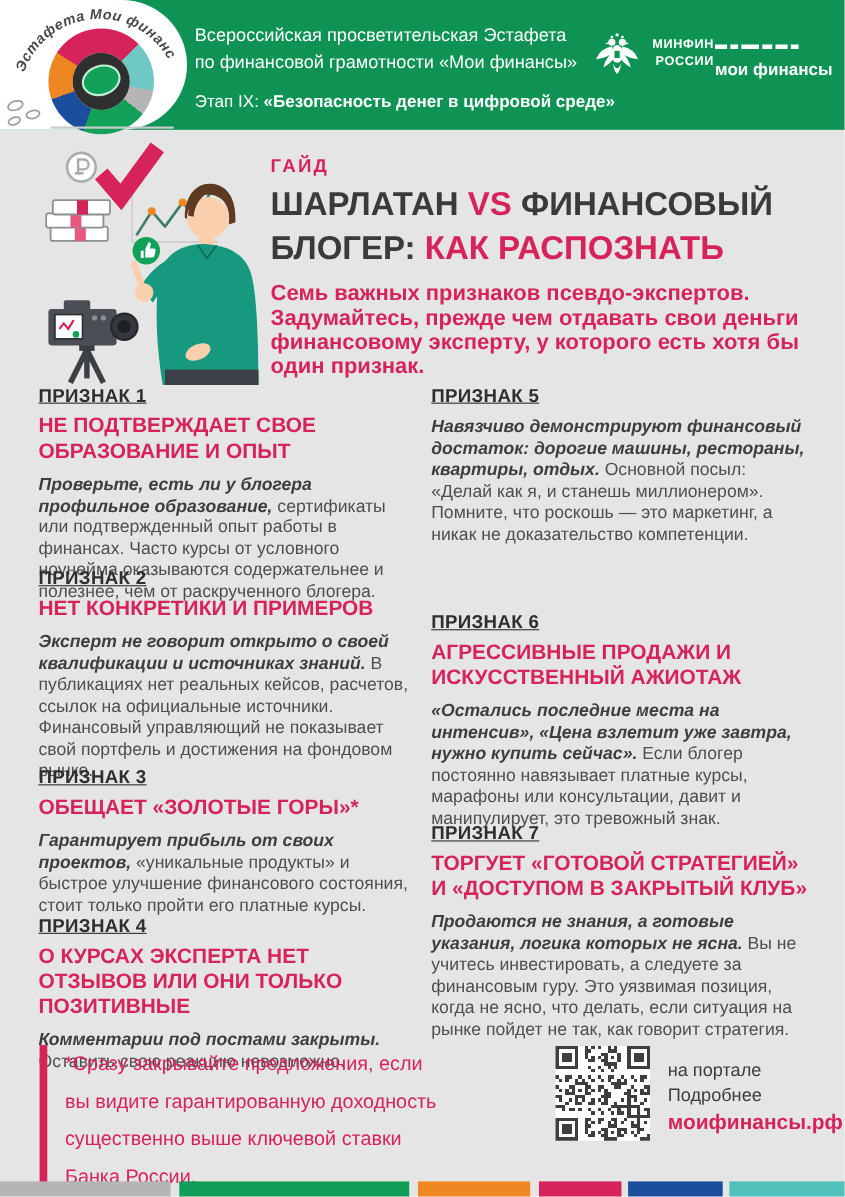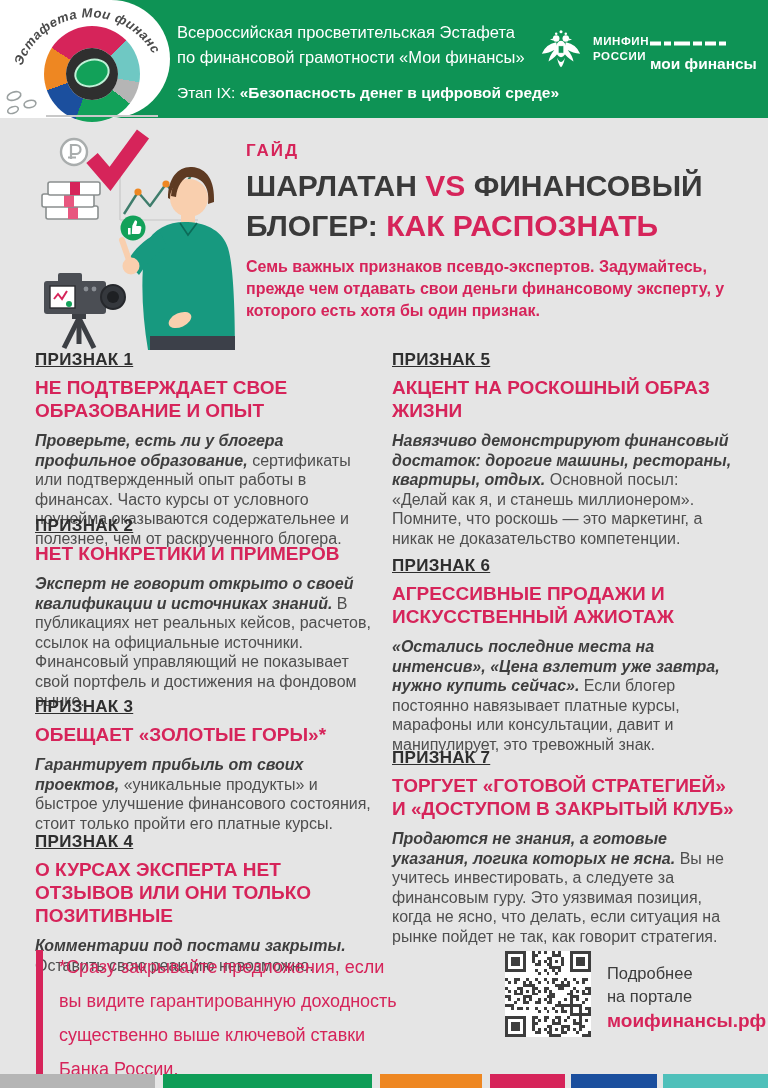--- a/index.html
+++ b/index.html
@@ -21,30 +21,30 @@
   .logo-coin{position:absolute;left:8px;top:11px;width:36px;height:28px;border-radius:50%;background:#12a159;border:2px solid #bff0d6;transform:rotate(-18deg);}
   .logo-arc{position:absolute;left:12px;top:4px;}
   .logo-coins{position:absolute;left:4px;top:88px;}
   .logo-underline{position:absolute;left:46px;top:115px;width:112px;height:2px;background:#c9c9c9;}
 
   .hdr-text{position:absolute;left:177px;top:20px;color:#fff;font-size:16.5px;line-height:25px;}
   .hdr-stage{position:absolute;left:177px;top:84px;color:#fff;font-size:15.5px;}
   .hdr-stage b{font-weight:bold;}
 
   .minfin{position:absolute;left:538px;top:26px;display:flex;align-items:center;}
-  .minfin-name{color:#fff;font-size:11.5px;font-weight:bold;letter-spacing:.6px;line-height:15px;margin-left:9px;}
+  .minfin-name{color:#fff;font-size:11.5px;font-weight:bold;letter-spacing:.6px;line-height:15px;margin-left:9px;text-align:right;}
   .brand{position:absolute;left:650px;top:32px;}
   .brand-text{color:#fff;font-size:15.5px;font-weight:bold;margin-top:5px;}
 
   
   .illus{position:absolute;left:30px;top:122px;}
   .kicker{position:absolute;left:246px;top:141px;color:var(--pink);font-size:17px;font-weight:bold;letter-spacing:2px;}
   .hero-title{position:absolute;left:246px;top:166px;width:505px;font-size:30px;line-height:40px;font-weight:bold;color:var(--dark);}
   .hero-title .pk{color:var(--pink);}
-  .hero-sub{position:absolute;left:246px;top:256px;width:512px;font-size:16px;line-height:22px;font-weight:bold;color:var(--pink);}
+  .hero-sub{position:absolute;left:246px;top:256px;width:512px;font-size:20px;line-height:22px;font-weight:bold;color:var(--pink);}
 
   
   .columns{position:absolute;left:35px;top:345px;width:705px;height:600px;}
   .sign{position:absolute;width:345px;}
   .sign-label{font-size:17px;font-weight:bold;color:#2e2e2e;letter-spacing:.3px;text-decoration:underline;}
   .sign-title{font-size:19px;line-height:23px;font-weight:bold;color:var(--pink);margin-top:6px;}
   .sign-body{font-size:16px;line-height:19.5px;color:var(--body-gray);margin-top:9px;}
   .sign-body .lead{font-weight:bold;font-style:italic;color:#3e3e3e;}
   .s1{left:0;top:5px;}  .s2{left:0;top:171px;} .s3{left:0;top:352px;} .s4{left:0;top:487px;}
   .s5{left:357px;top:5px;} .s6{left:357px;top:211px;} .s7{left:357px;top:403px;}
@@ -216,21 +216,20 @@
     </section>
 
     <section class="sign s4">
       <div class="sign-label">ПРИЗНАК 4</div>
       <h3 class="sign-title">О КУРСАХ ЭКСПЕРТА НЕТ ОТЗЫВОВ ИЛИ ОНИ ТОЛЬКО ПОЗИТИВНЫЕ</h3>
       <p class="sign-body"><em class="lead">Комментарии под постами закрыты.</em><span> Оставить свою реакцию невозможно.</span></p>
     </section>
 
     <section class="sign s5">
       <div class="sign-label">ПРИЗНАК 5</div>
-      <h3 class="sign-title">АКЦЕНТ НА РОСКОШНЫЙ ОБРАЗ ЖИЗНИ</h3>
       <p class="sign-body"><em class="lead">Навязчиво демонстрируют финансовый достаток: дорогие машины, рестораны, квартиры, отдых.</em><span> Основной посыл: «Делай как я, и станешь миллионером». Помните, что роскошь — это маркетинг, а никак не доказательство компетенции.</span></p>
     </section>
 
     <section class="sign s6">
       <div class="sign-label">ПРИЗНАК 6</div>
       <h3 class="sign-title">АГРЕССИВНЫЕ ПРОДАЖИ И ИСКУССТВЕННЫЙ АЖИОТАЖ</h3>
       <p class="sign-body"><em class="lead">«Остались последние места на интенсив», «Цена взлетит уже завтра, нужно купить сейчас».</em><span> Если блогер постоянно навязывает платные курсы, марафоны или консультации, давит и манипулирует, это тревожный знак.</span></p>
     </section>
 
     <section class="sign s7">
@@ -492,22 +491,22 @@
           <rect x="17" y="28" width="1" height="1"></rect>
           <rect x="18" y="28" width="1" height="1"></rect>
           <rect x="26" y="28" width="1" height="1"></rect>
           <rect x="27" y="28" width="1" height="1"></rect>
           <rect x="28" y="28" width="1" height="1"></rect>
         </g>
     </g>
   </svg>
 
   <div class="qr-caption">
+    <div>на портале</div>
     <div>Подробнее</div>
-    <div>на портале</div>
     <div class="qr-portal">моифинансы.рф</div>
   </div>
 
   <div class="stripe">
     <div class="stripe-seg seg0" style="background: rgb(181, 181, 181);"></div>
     <div class="stripe-seg seg1" style="background: rgb(15, 157, 87);"></div>
     <div class="stripe-seg seg2" style="background: rgb(238, 135, 34);"></div>
     <div class="stripe-seg seg3" style="background: rgb(214, 36, 90);"></div>
     <div class="stripe-seg seg4" style="background: rgb(27, 79, 158);"></div>
     <div class="stripe-seg seg5" style="background: rgb(79, 192, 186);"></div>

